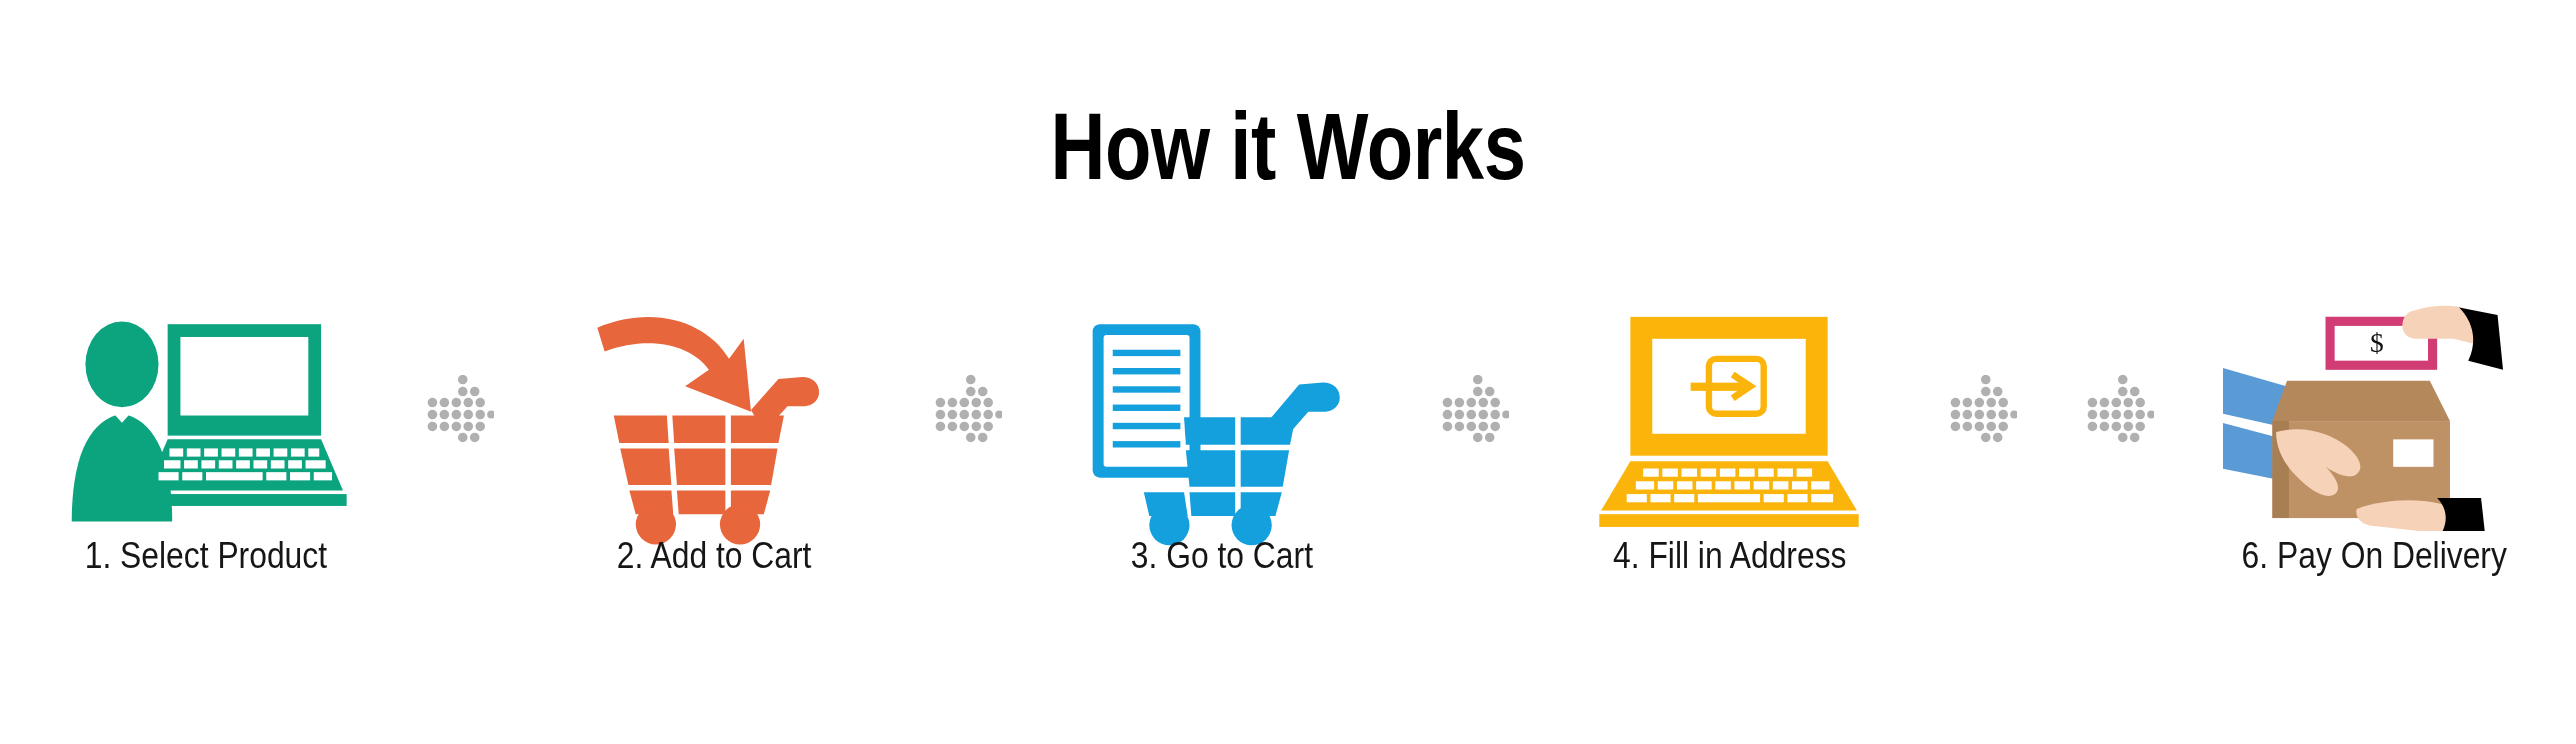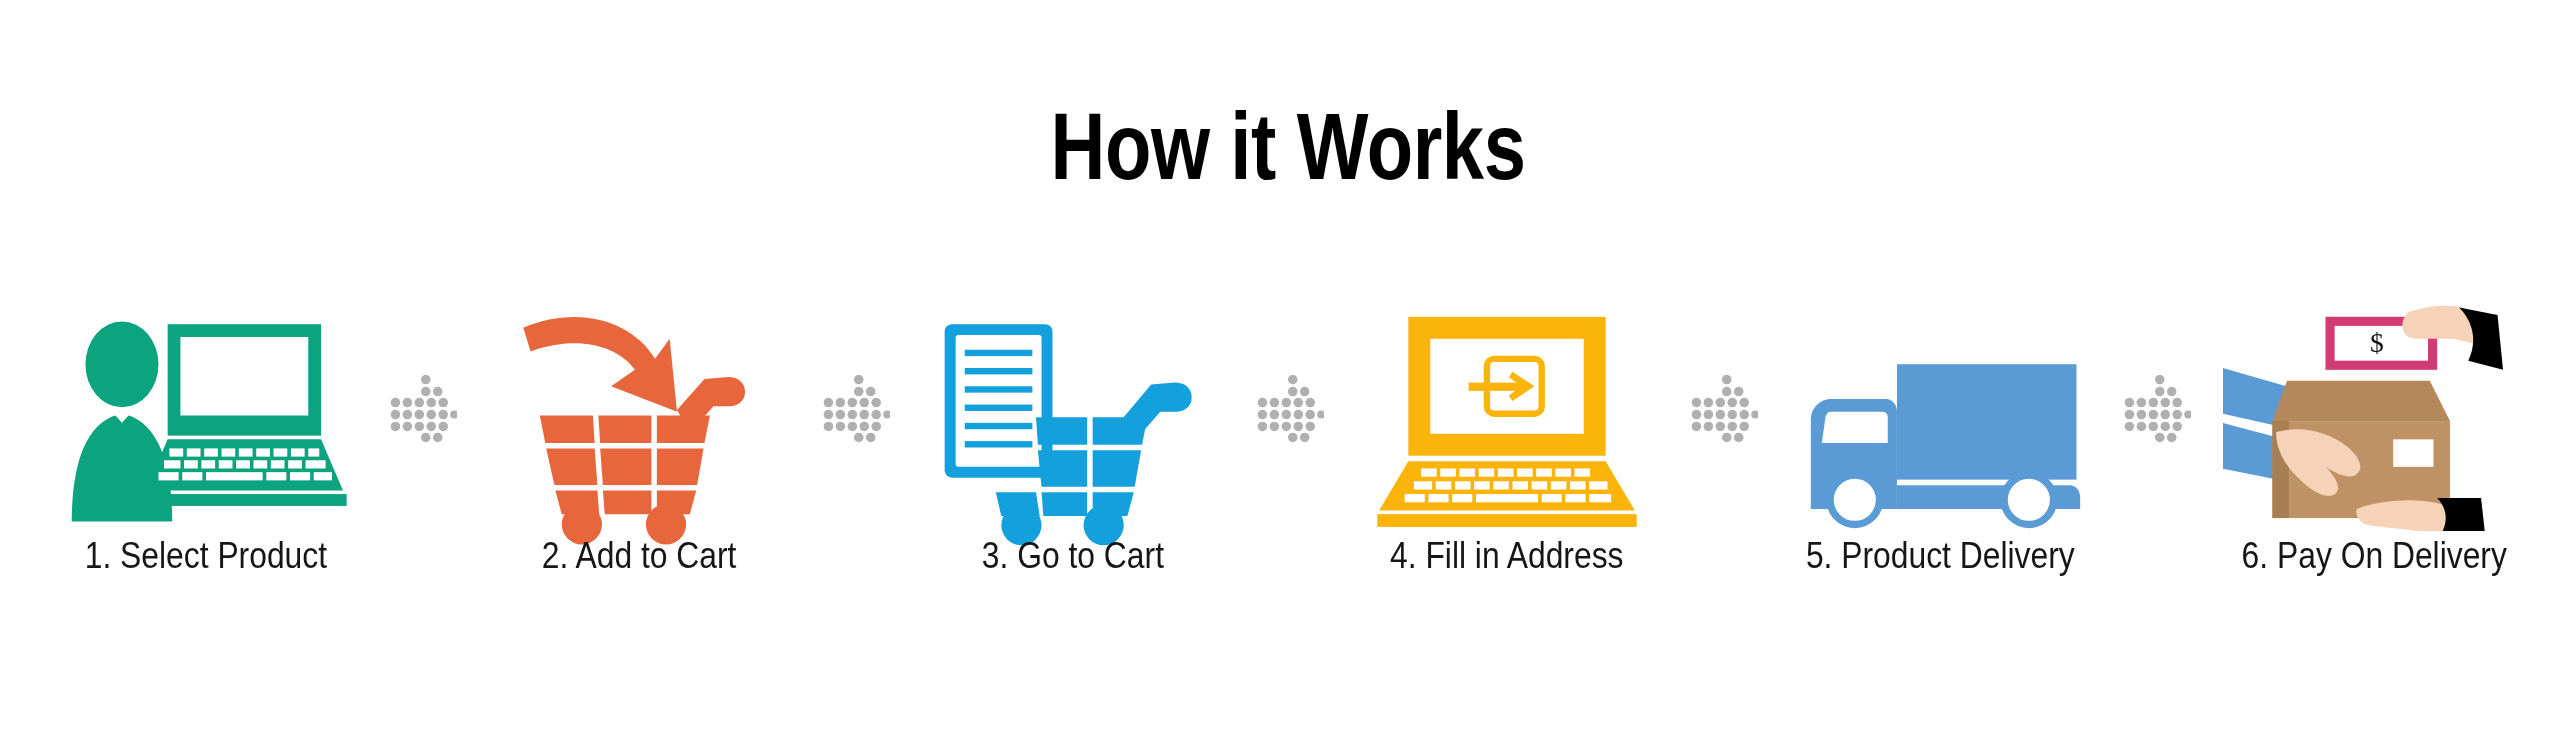--- a/index.html
+++ b/index.html
@@ -375,40 +375,20 @@
             <circle cx="59" cy="56" r="5.2"></circle>
           <circle cx="40" cy="5" r="5.2"></circle>
           <circle cx="40" cy="18" r="5.2"></circle>
             <circle cx="53" cy="18" r="5.2"></circle>
           <circle cx="40" cy="68" r="5.2"></circle>
             <circle cx="53" cy="68" r="5.2"></circle>
         </g>
       </svg>
     </div>
 
-    <div class="step">
-      <div class="art">
-        <svg width="284" height="220" viewBox="0 0 310 240" aria-hidden="true">
-
-          <rect x="108" y="58" width="196" height="126" fill="#5B9BD5"></rect>
-
-          <path d="M108 190 L296 190 C304 190 308 196 308 204 L308 216 L108 216 Z" fill="#5B9BD5"></path>
-
-          <path d="M14 216 L14 118 C14 106 24 96 36 96 L96 96 C103 96 108 102 108 110
-                   L108 216 Z" fill="#5B9BD5"></path>
-
-          <path d="M36 110 L92 110 C96 110 98 113 98 117 L98 144 L26 144 L30 116
-                   C31 112 33 110 36 110 Z" fill="#FFFFFF"></path>
-
-          <circle cx="62" cy="206" r="27" fill="#FFFFFF" stroke="#5B9BD5" stroke-width="8"></circle>
-          <circle cx="252" cy="206" r="27" fill="#FFFFFF" stroke="#5B9BD5" stroke-width="8"></circle>
-        </svg>
-      </div>
-      <div class="caption">5. Product Delivery</div>
-    </div>
 
     <div class="sep">
       <svg width="68" height="68" viewBox="0 0 74 74" aria-hidden="true">
         <g fill="#B0B0B0">
           <circle cx="7" cy="30" r="5.2"></circle>
             <circle cx="20" cy="30" r="5.2"></circle>
             <circle cx="33" cy="30" r="5.2"></circle>
             <circle cx="46" cy="30" r="5.2"></circle>
             <circle cx="59" cy="30" r="5.2"></circle>
           <circle cx="7" cy="43" r="5.2"></circle>

